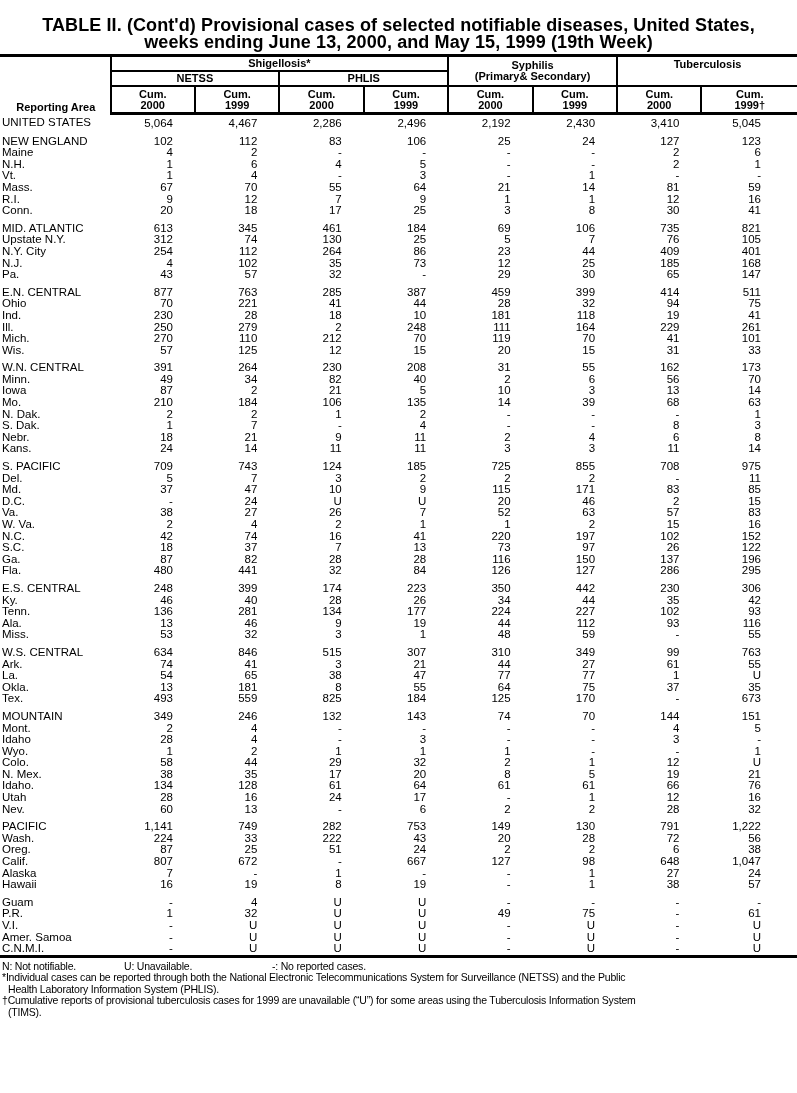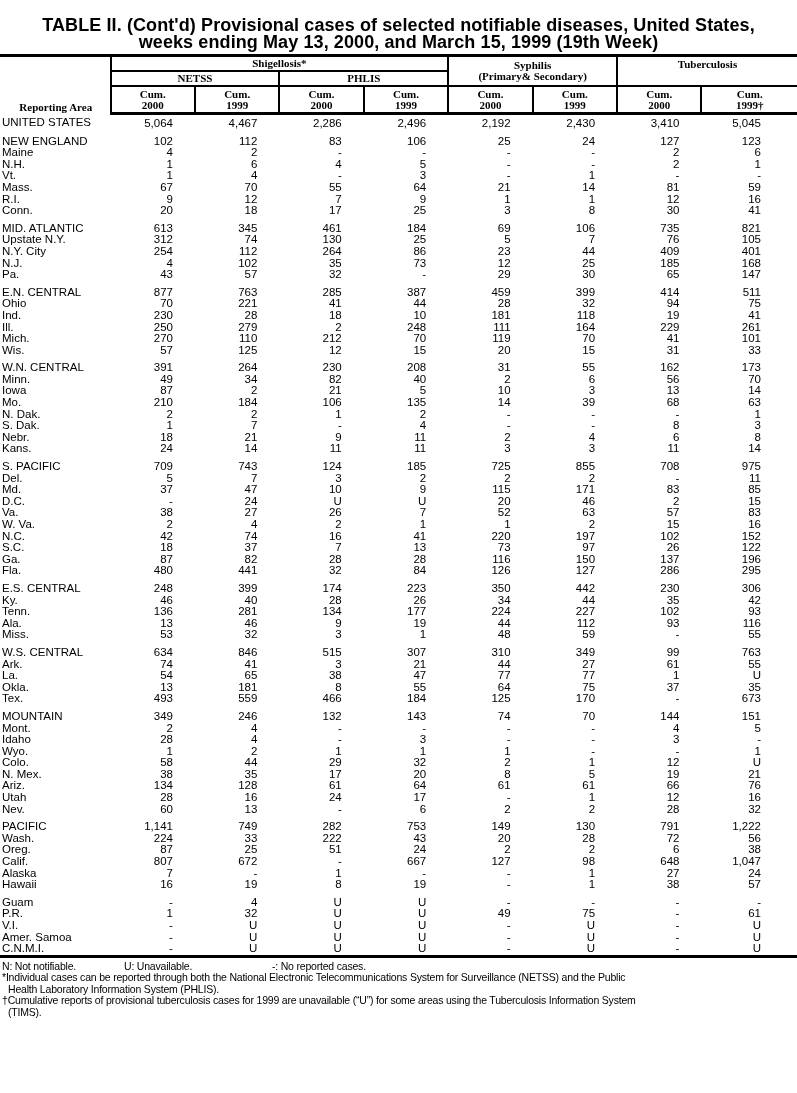--- a/index.html
+++ b/index.html
@@ -20,21 +20,20 @@
   table.main col.c2 { width: 84px; }
   table.main col.c3 { width: 84px; }
   table.main col.c4 { width: 84px; }
   table.main col.c5 { width: 84px; }
   table.main col.c6 { width: 84px; }
   table.main col.c7 { width: 84px; }
   table.main col.c8 { width: 95px; }
   thead th {
     font-weight: bold; font-size: 11px; line-height: 11px; text-align: center;
     padding: 1px 0;
-    font-family: Liberation Serif, serif;
   }
   thead tr.h1 th { border-top: 3px solid #000; }
   th.area-h { text-align: center; vertical-align: bottom; padding-left: 2px; border-right: 2px solid #000; }
   th.grp { border-bottom: 2px solid #000; }
   th.vr { border-right: 2px solid #000; }
   th.sub { border-bottom: 2px solid #000; }
   tr.h3 th { border-bottom: 3px solid #000; padding: 2px 0 1px; }
   tbody td {
     font-size: 11.5px; line-height: 11.6px; padding: 0; white-space: nowrap;
   }
@@ -46,21 +45,21 @@
   tr.endrow td { border-bottom: 3px solid #000; }
   .notes { font-size: 10.5px; line-height: 11.5px; padding-left: 2px; margin-top: 3px; letter-spacing: -0.2px; }
   .notes .indent { padding-left: 6px; }
   .legend span { display: inline-block; }
 </style>
 </head>
 <body>
 
 <div class="title">
   <div>TABLE II. (Cont'd) Provisional cases of selected notifiable diseases, United States,</div>
-  <div>weeks ending May 13, 2000, and March 15, 1999 (19th Week)</div>
+  <div>weeks ending June 13, 2000, and May 15, 1999 (19th Week)</div>
 </div>
 
 <table class="main">
   <colgroup>
     <col class="c-area">
       <col class="c1">
       <col class="c2">
       <col class="c3">
       <col class="c4">
       <col class="c5">
@@ -621,21 +620,21 @@
         <td class="num">55</td>
         <td class="num">64</td>
         <td class="num">75</td>
         <td class="num">37</td>
         <td class="num last">35</td>
       </tr>
       <tr>
         <td class="area">Tex.</td>
         <td class="num">493</td>
         <td class="num">559</td>
-        <td class="num">466</td>
+        <td class="num">825</td>
         <td class="num">184</td>
         <td class="num">125</td>
         <td class="num">170</td>
         <td class="num">-</td>
         <td class="num last">673</td>
       </tr>
       <tr class="gap">
         <td class="area">MOUNTAIN</td>
         <td class="num">349</td>
         <td class="num">246</td>
@@ -695,21 +694,21 @@
         <td class="num">38</td>
         <td class="num">35</td>
         <td class="num">17</td>
         <td class="num">20</td>
         <td class="num">8</td>
         <td class="num">5</td>
         <td class="num">19</td>
         <td class="num last">21</td>
       </tr>
       <tr>
-        <td class="area">Ariz.</td>
+        <td class="area">Idaho.</td>
         <td class="num">134</td>
         <td class="num">128</td>
         <td class="num">61</td>
         <td class="num">64</td>
         <td class="num">61</td>
         <td class="num">61</td>
         <td class="num">66</td>
         <td class="num last">76</td>
       </tr>
       <tr>

